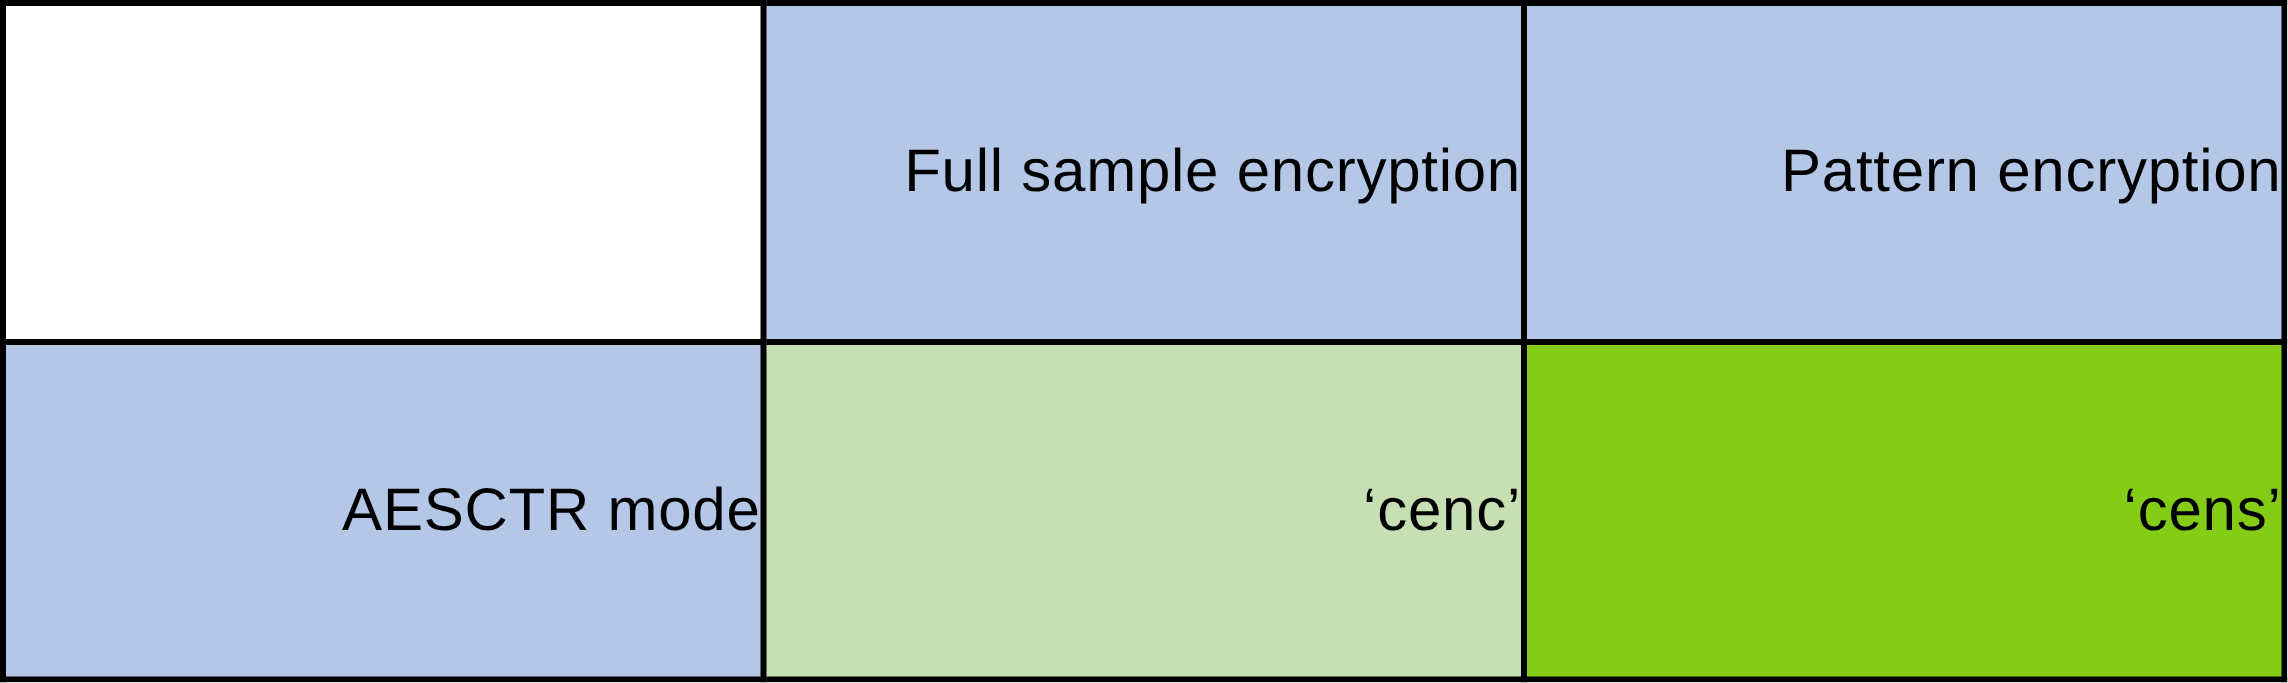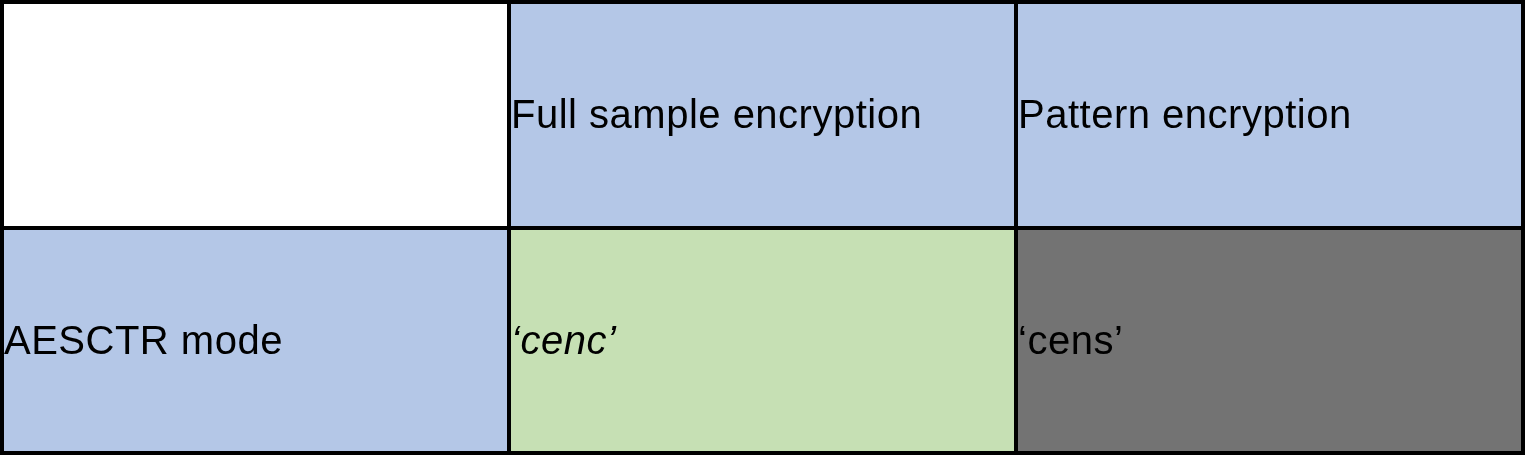--- a/index.html
+++ b/index.html
@@ -22,21 +22,21 @@
     height: 455px;
     border-collapse: collapse;
     table-layout: fixed;
   }
 
   table.grid col { width: 33.333%; }
 
   table.grid th,
   table.grid td {
     border: 4px solid #000000;
-    text-align: left;
+    text-align: right;
     vertical-align: middle;
     font-size: 40px;
     font-weight: 400;
     color: #000000;
     letter-spacing: 0.5px;
     padding: 0;
     height: 151px;
   }
 
   
@@ -44,22 +44,22 @@
     border: none;
     background: #ffffff;
   }
 
   
   .hdr {
     background: #b4c7e7;
   }
 
   
-  td[data-state="highlight"] { background: #c6e0b4; font-style: italic; }
-  td[data-state="muted"]     { background: #737373; }
+  td[data-state="highlight"] { background: #c6e0b4; }
+  td[data-state="muted"]     { background: #84cc16; }
 </style>
 </head>
 <body>
 
 <div class="canvas">
   <table class="grid">
     <colgroup>
       <col>
         <col>
         <col>

